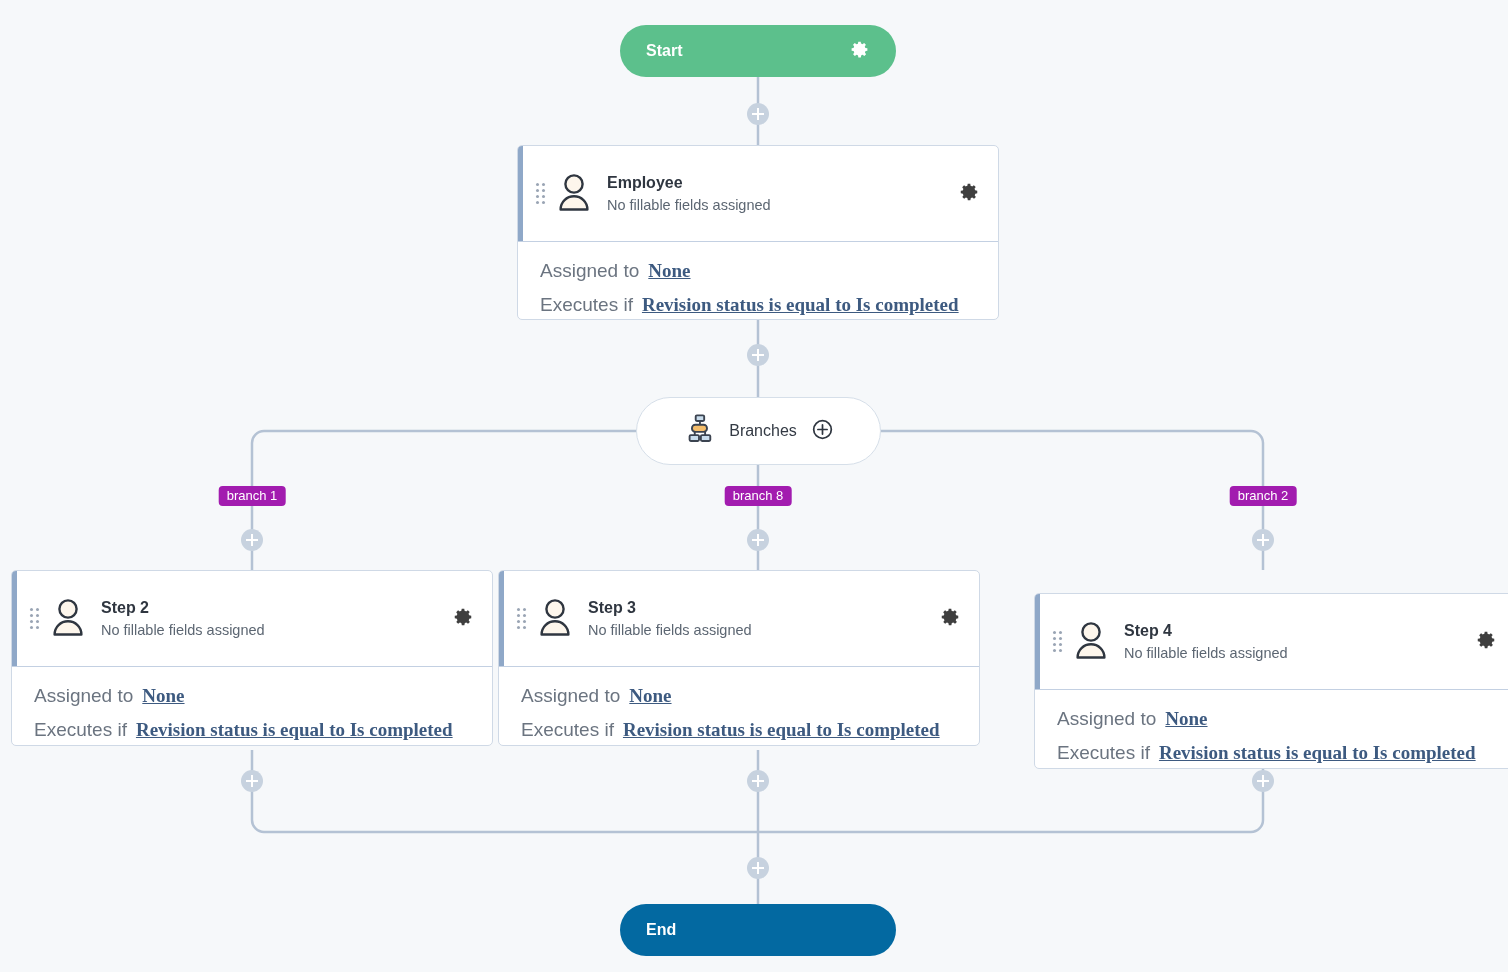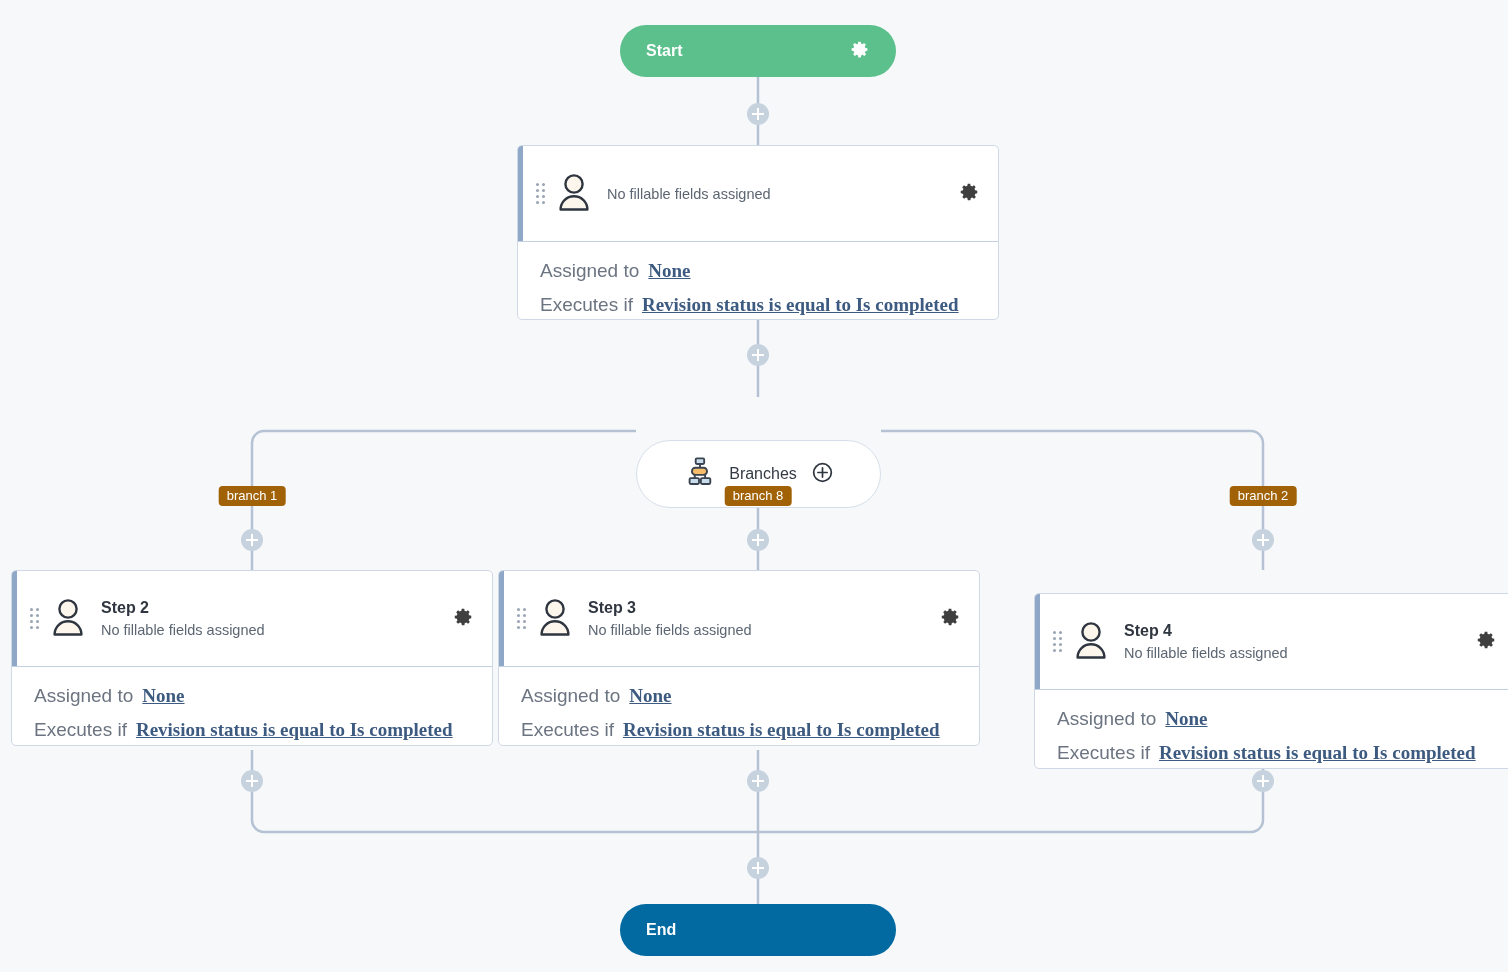--- a/index.html
+++ b/index.html
@@ -36,21 +36,20 @@
     position: absolute;
     left: 636px; top: 397px;
     width: 245px; height: 68px;
     background: #ffffff;
     border: 1px solid #d6dfe9;
     border-radius: 34px;
     display: flex;
     align-items: center;
     justify-content: center;
     gap: 14px;
-    margin-top: 43px;
   }
   .branches-label { font-size: 16px; color: #333a44; }
 
   
   .card {
     position: absolute;
     background: #ffffff;
     border: 1px solid #cfd9e6;
     border-radius: 5px;
     overflow: hidden;
@@ -93,21 +92,21 @@
     font-weight: bold;
     margin-left: 9px;
     cursor: pointer;
     font-family: Liberation Serif, serif;
   }
 
   
   .branch-badge {
     position: absolute;
     transform: translateX(-50%);
-    background: #a16207;
+    background: #a21caf;
     color: #ffffff;
     font-size: 13px;
     border-radius: 4px;
     padding: 2px 8px 3px 8px;
     white-space: nowrap;
   }
 
   
   .plus-btn {
     position: absolute;
@@ -173,20 +172,21 @@
           <i></i>
           <i></i>
       </div>
       <span class="person-icon">
         <svg width="34" height="38" viewBox="0 0 34 38">
           <circle cx="17" cy="11" r="8.6" fill="#fdf6ec" stroke="#2f3640" stroke-width="2.4"></circle>
           <path d="M3.6 36.5c0-7.6 6-13.2 13.4-13.2s13.4 5.6 13.4 13.2z" fill="#fdf6ec" stroke="#2f3640" stroke-width="2.4" stroke-linejoin="round"></path>
         </svg>
       </span>
       <div class="card-titles">
+        <div class="card-title">Employee</div>
         <div class="card-sub">No fillable fields assigned</div>
       </div>
       <span class="gear-btn">
         <svg width="22" height="22" viewBox="0 0 24 24" fill="#3f3f3f">
           <path d="M12 8.2a3.8 3.8 0 1 0 0 7.6 3.8 3.8 0 0 0 0-7.6zm0 5.6a1.8 1.8 0 1 1 0-3.6 1.8 1.8 0 0 1 0 3.6z"></path>
           <path d="M21 13.4v-2.8l-2.3-.4a7 7 0 0 0-.7-1.7l1.3-1.9-2-2-1.9 1.3a7 7 0 0 0-1.7-.7L13.4 3h-2.8l-.4 2.3a7 7 0 0 0-1.7.7L6.6 4.7l-2 2 1.3 1.9a7 7 0 0 0-.7 1.7L3 10.6v2.8l2.3.4c.16.6.4 1.17.7 1.7l-1.3 1.9 2 2 1.9-1.3c.53.3 1.1.54 1.7.7l.4 2.3h2.8l.4-2.3c.6-.16 1.17-.4 1.7-.7l1.9 1.3 2-2-1.3-1.9c.3-.53.54-1.1.7-1.7l2.3-.4z"></path>
         </svg>
       </span>
     </div>
     <div class="card-body">

